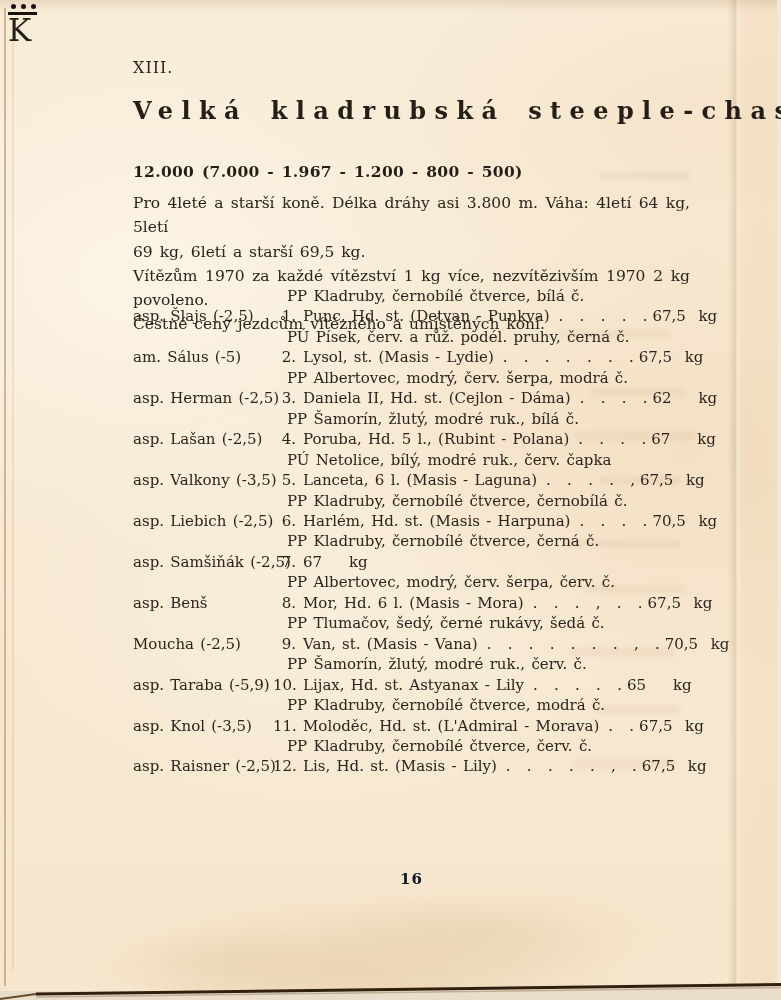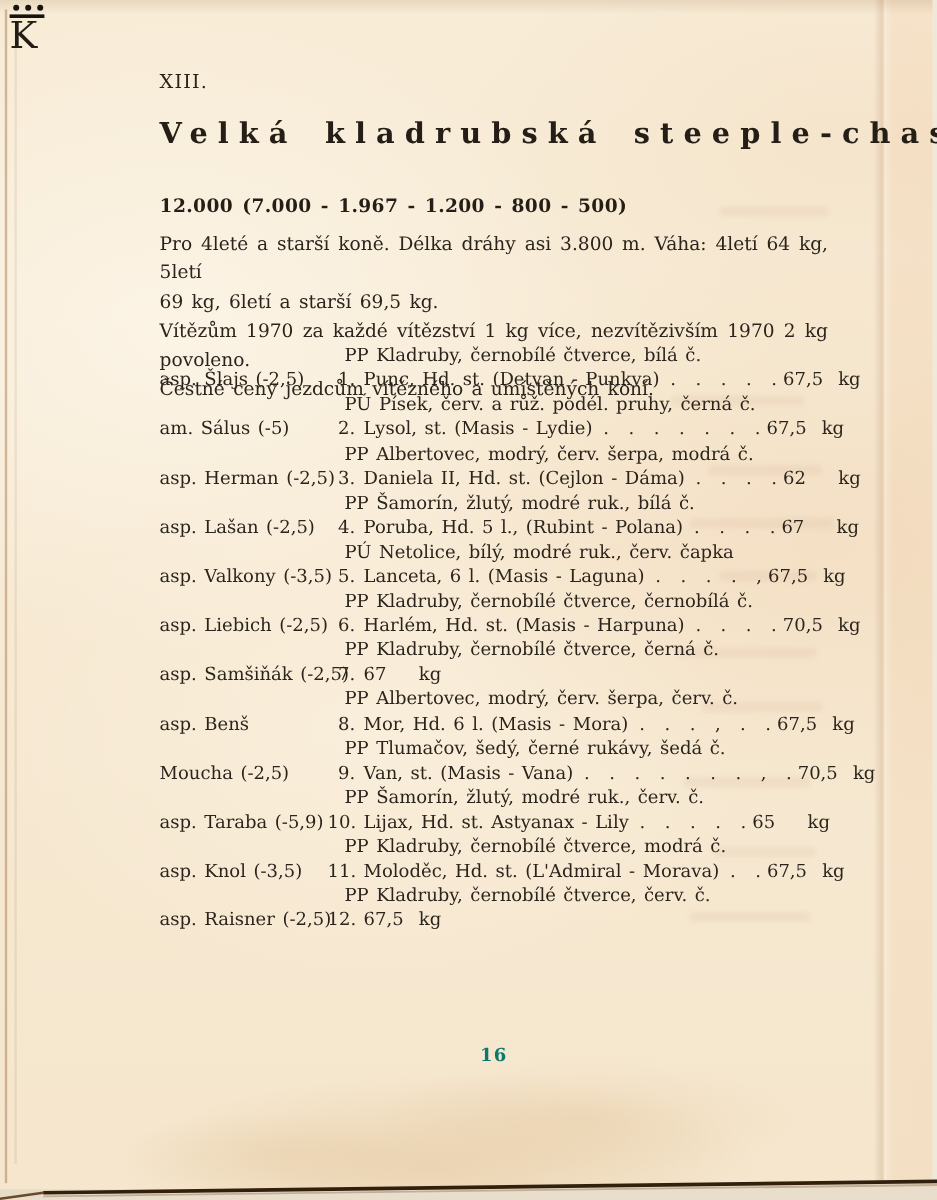--- a/index.html
+++ b/index.html
@@ -70,21 +70,21 @@
   .conds .just{text-align:justify;text-align-last:justify;}
   .list{position:absolute;top:286px;width:557px;font-size:15px;line-height:20.45px;word-spacing:1.5px;}
   .owner-row{margin-left:154px;white-space:nowrap;}
   .horse-row{display:grid;grid-template-columns:140px 30px 1fr 72px;}
   .rider{white-space:nowrap;}
   .num{text-align:right;padding-right:7px;}
   .horse{white-space:nowrap;overflow:visible;}
   .leader{margin-left:9px;letter-spacing:5px;}
   .wt{white-space:nowrap;}
   .wt .val{display:inline-block;width:46px;}
-  .pagenum{position:absolute;top:870px;width:100%;text-align:center;font-size:15px;font-weight:bold;letter-spacing:1px;color:#0f766e;}
+  .pagenum{position:absolute;top:870px;width:100%;text-align:center;font-size:15px;font-weight:bold;letter-spacing:1px;color:#0f172a;}
 </style>
 </head>
 <body>
 
 <div class="page"></div>
 <div class="fold"></div>
 <div class="right-of-fold"></div>
 <div class="top-shade"></div>
 <div class="left-edge"></div>
 <div class="left-crease"></div>
@@ -231,20 +231,21 @@
       <span class="horse"><span>Moloděc, Hd. st. (L'Admiral - Morava)</span><span class="leader">. .</span></span>
       <span class="wt"><span class="val">67,5</span><span class="unit">kg</span></span>
     </div>
   </div>
 
   <div class="entry">
     <div class="owner-row">PP Kladruby, černobílé čtverce, červ. č.</div>
     <div class="horse-row">
       <span class="rider">asp. Raisner (-2,5)</span>
       <span class="num">12.</span>
+      <span class="horse"><span>Lis, Hd. st. (Masis - Lily)</span><span class="leader">. . . . . , .</span></span>
       <span class="wt"><span class="val">67,5</span><span class="unit">kg</span></span>
     </div>
   </div>
 
 </div>
 
   <div class="pagenum">16</div>
 </div>
 
 <svg class="edge-svg" viewBox="0 0 781 1000">

